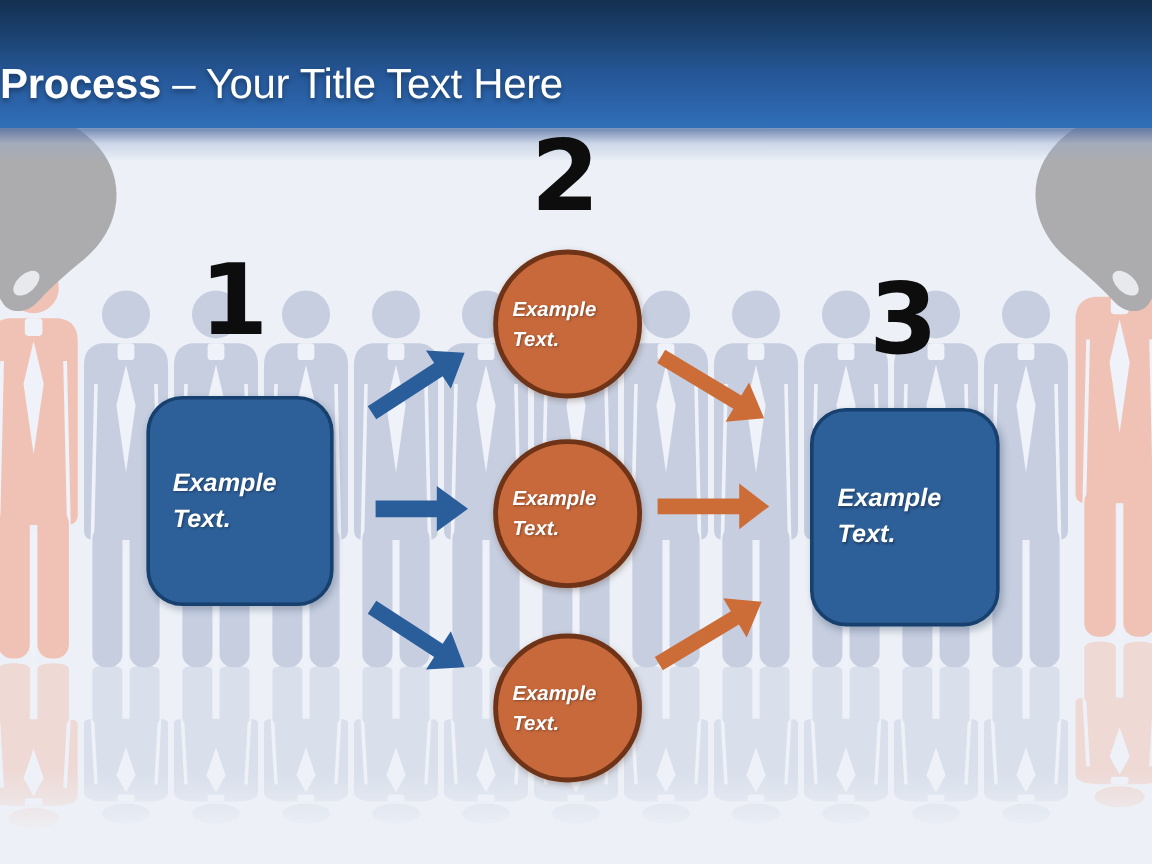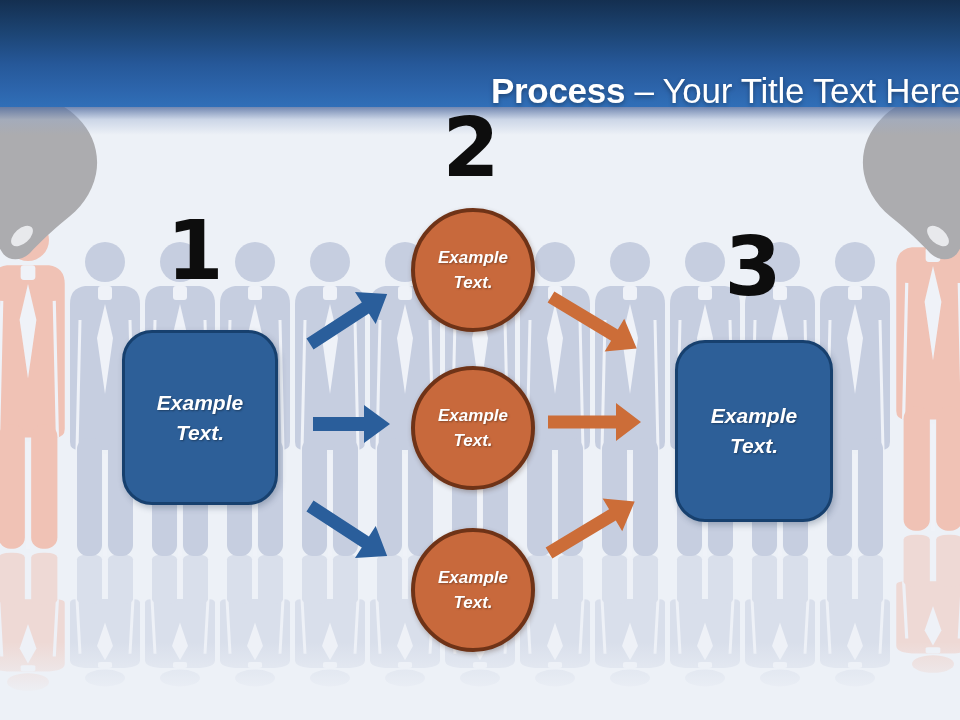--- a/index.html
+++ b/index.html
@@ -12,39 +12,39 @@
   .gap{fill:#EFF2F8;}
   .gapline{stroke:#EFF2F8;stroke-width:3;fill:none;}
   .hand{fill:#ACACAF;}
   .nail{fill:#E8E9EC;}
   .bottom-fade{position:absolute;left:0;right:0;bottom:0;height:78px;z-index:1;
     background:linear-gradient(180deg,rgba(237,241,247,0) 0%,rgba(237,241,247,0.92) 65%,#EDF1F7 100%);}
   .header{position:absolute;top:0;left:0;right:0;height:107px;z-index:2;
     background:linear-gradient(180deg,#142F50 0%,#1C4473 30%,#265899 60%,#2D66AD 85%,#306FB8 100%);}
   .header-fade{position:absolute;top:107px;left:0;right:0;height:28px;z-index:2;
     background:linear-gradient(180deg,rgba(84,110,160,0.80) 0%,rgba(150,170,205,0.38) 45%,rgba(237,241,247,0) 100%);}
-  .slide-title{position:absolute;top:51px;left:0;right:0;z-index:3;text-align:right;color:#FFFFFF;
-    font-size:35px;line-height:40px;letter-spacing:-0.3px;text-shadow:0 2px 4px rgba(0,0,0,0.35);margin-top:20px;}
+  .slide-title{position:absolute;top:51px;left:0;right:0;z-index:3;text-align:left;color:#FFFFFF;
+    font-size:35px;line-height:40px;letter-spacing:-0.3px;text-shadow:0 2px 4px rgba(0,0,0,0.35);}
   .slide-title .t-bold{font-weight:bold;}
   .overlay{position:absolute;left:0;top:0;z-index:2;}
   .step-number{position:absolute;z-index:4;transform:translateX(-50%);color:#0D0D0D;
     font-family:"DejaVu Sans",sans-serif;font-weight:bold;font-size:82px;line-height:82px;}
   #num1{left:195px;top:210px;}
   #num2{left:471px;top:107px;}
   #num3{left:753px;top:226px;}
   .box{position:absolute;z-index:3;background:#2D5F98;border:3px solid #17406E;border-radius:30px;
     box-sizing:border-box;display:flex;align-items:center;justify-content:center;
     box-shadow:2px 3px 6px rgba(30,50,80,0.28);}
   #left-box{left:122px;top:330px;width:156px;height:175px;}
   #right-box{left:675px;top:340px;width:158px;height:182px;}
   .circle{position:absolute;z-index:3;left:411px;width:124px;height:124px;border-radius:50%;
     background:#C8693C;border:4px solid #6F3317;box-sizing:border-box;
     display:flex;align-items:center;justify-content:center;box-shadow:1px 2px 5px rgba(60,30,10,0.3);}
   #circle1{top:208px;} #circle2{top:366px;} #circle3{top:528px;}
-  .shape-text{color:#FFFFFF;font-weight:bold;font-style:italic;text-align:center;
+  .shape-text{color:#FFFFFF;font-weight:bold;font-style:italic;
     text-shadow:1px 1px 2px rgba(0,0,0,0.35);}
   .box .shape-text{font-size:21px;line-height:30px;width:112px;}
   .circle .shape-text{font-size:17px;line-height:25px;width:92px;}
 </style>
 </head>
 <body>
 
 <div class="slide">
 
   <svg class="bg-art" width="960" height="720" viewBox="0 0 960 720">

